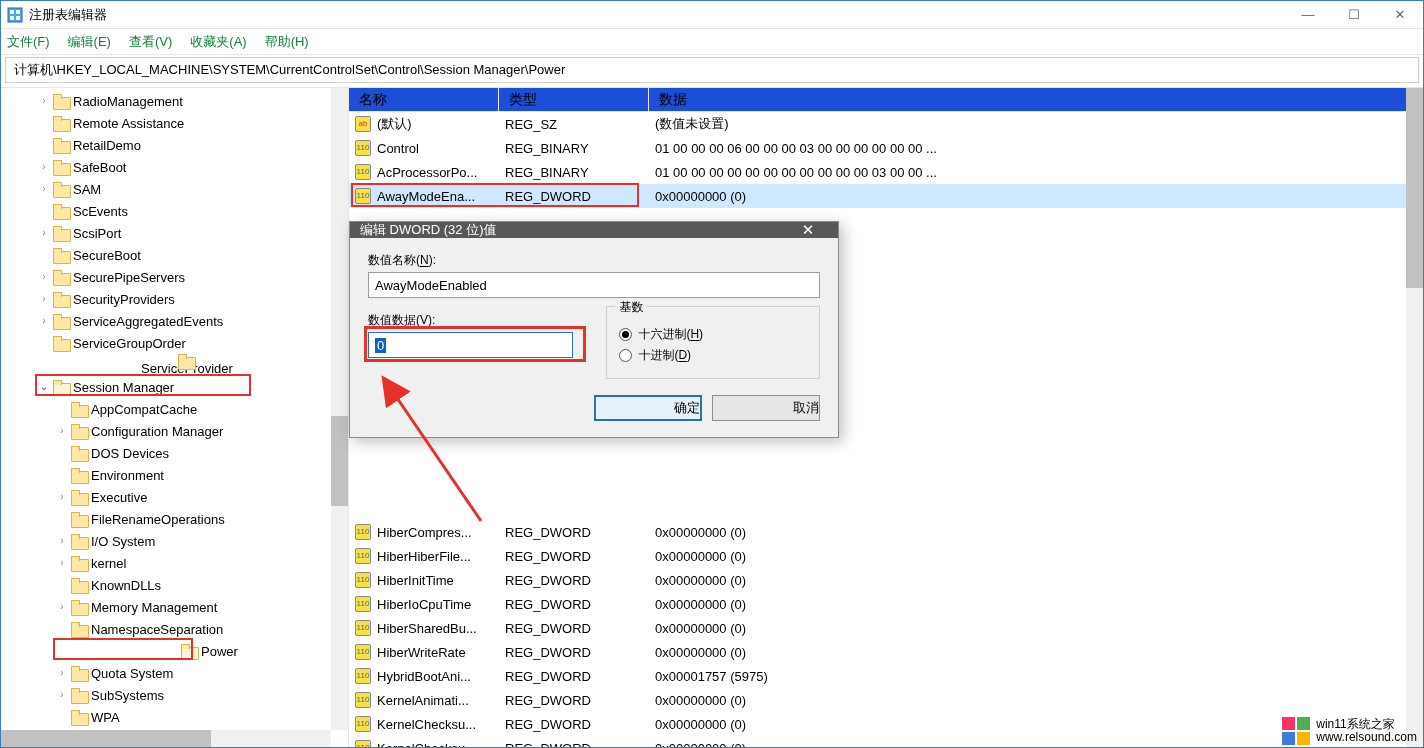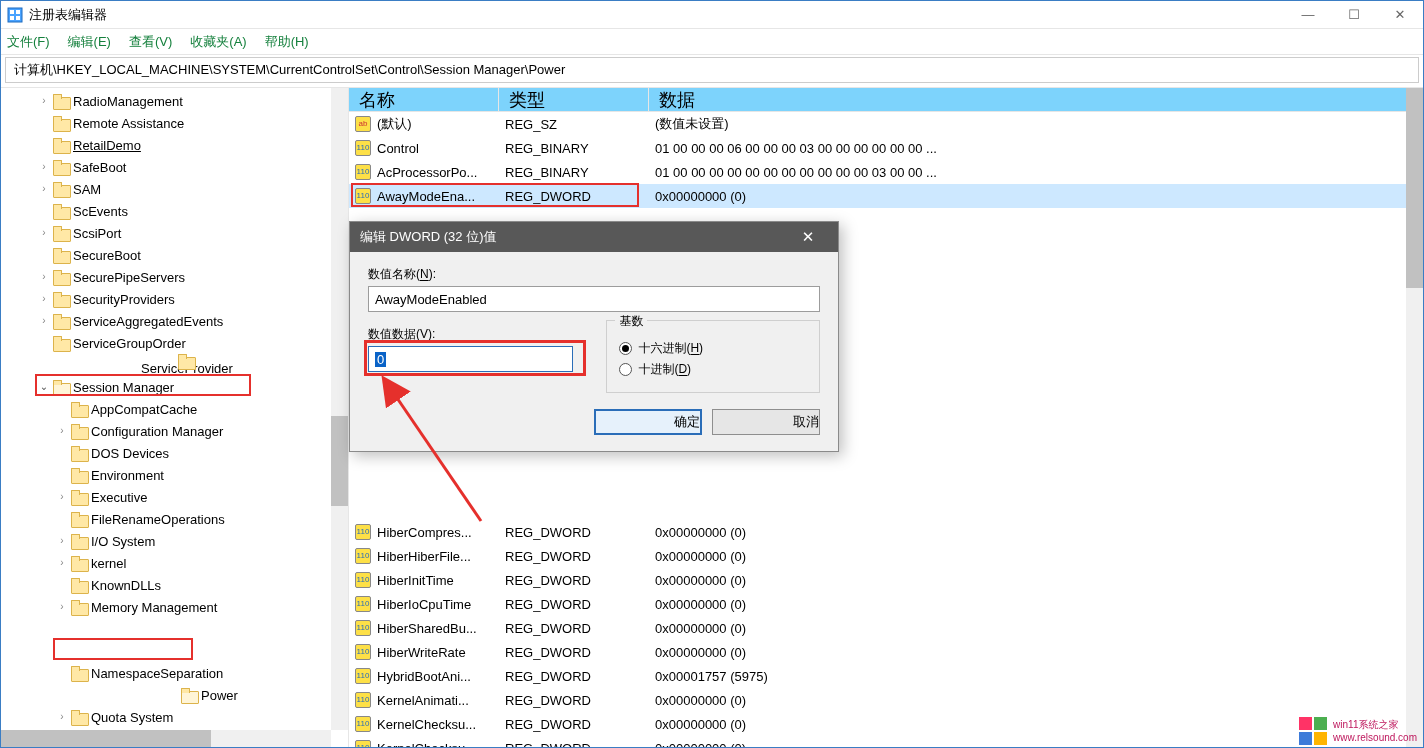--- a/index.html
+++ b/index.html
@@ -25,39 +25,39 @@
   .node{display:flex;align-items:center;height:22px;white-space:nowrap}
   .twisty{width:14px;text-align:center;color:#888;font-size:10px;display:inline-block;transform:translateY(-1px)}
   .twisty.open{color:#555}
   .folder-ic{width:16px;height:14px;margin:0 4px 0 2px;display:inline-block;position:relative}
   .folder-ic::before{content:"";position:absolute;left:0;top:3px;width:16px;height:11px;background:#ffe8a6;border:1px solid #dcb34b;border-radius:1px}
   .folder-ic::after{content:"";position:absolute;left:0;top:0;width:7px;height:4px;background:#ffe8a6;border:1px solid #dcb34b;border-bottom:none;border-radius:1px 1px 0 0}
   .folder-ic.open::before{background:#fff5d7}
   .box-sessionmgr{position:absolute;border:2px solid #e5302c;pointer-events:none}
   
   .list-pane{flex:1;position:relative;overflow:hidden}
-  .cols{display:flex;height:24px;border-bottom:1px solid #e6e6e6;background:#7dd3fc;font-size:18px}
+  .cols{display:flex;height:24px;border-bottom:1px solid #e6e6e6;background:#1d4ed8;font-size:14px}
   .cols div{display:flex;align-items:center;padding-left:10px;border-right:1px solid #e6e6e6}
   .c-name{width:150px}
   .c-type{width:150px}
   .c-data{flex:1}
   .rows{}
   .row{display:flex;align-items:center;height:24px}
   .row .c-name{display:flex;align-items:center;padding-left:6px}
   .row .c-type{padding-left:6px}
   .row .c-data{padding-left:6px}
   .row.sel{background:#cde8ff}
   .ic-str,.ic-bin{width:16px;height:16px;margin-right:6px;display:inline-block;border:1px solid #888;border-radius:2px;font-size:8px;line-height:14px;text-align:center;color:#c33;background:#fde047}
   .ic-bin{color:#2a6db8}
   .box-row{position:absolute;border:2px solid #e5302c;pointer-events:none}
   .list-vtrack{position:absolute;right:0;top:0;bottom:0;width:17px;background:#f0f0f0}
   .list-vthumb{position:absolute;right:0;top:0;width:17px;height:200px;background:#c1c1c1}
   
   .dialog{position:absolute;left:348px;top:220px;width:490px;background:#f0f0f0;border:1px solid #8a8a8a;box-shadow:4px 4px 14px rgba(0,0,0,.25);z-index:10}
-  .dlg-title{height:30px;background:#585858;color:#fff;display:flex;align-items:center;padding:0 10px;font-size:13px}
+  .dlg-title{height:16px;background:#585858;color:#fff;display:flex;align-items:center;padding:0 10px;font-size:13px}
   .dlg-close{margin-left:auto;width:40px;text-align:center;color:#fff;font-size:15px}
   .dlg-body{padding:14px 18px 16px 18px}
   .lbl{font-size:12px;margin-bottom:3px}
   .tb{width:100%;height:26px;border:1px solid #9c9c9c;background:#fff;padding:0 6px;font-size:13px;display:flex;align-items:center}
   .row2{display:flex;margin-top:14px}
   .left{width:240px}
   .tb-val{width:205px;height:26px;border:1px solid #2a6db8;background:#fff;padding:0 6px;font-size:13px;display:flex;align-items:center}
   .tb-val .selected{background:#0a63c7;color:#fff;padding:0 2px}
   .box-input{position:absolute;border:3px solid #e5302c;pointer-events:none}
   .grp{border:1px solid #cfcfcf;padding:8px 12px 12px 12px;margin-left:4px;width:218px}
@@ -71,21 +71,21 @@
   
   .arrow{position:absolute;pointer-events:none;z-index:20}
   
   .wm1{position:absolute;right:30px;bottom:40px;font-size:30px;color:#cfcfcf;font-style:italic;pointer-events:none;letter-spacing:2px}
   .wm2{position:absolute;right:6px;bottom:2px;display:flex;align-items:center;pointer-events:none}
   .wm2 .logo{width:28px;height:28px;display:grid;grid-template-columns:1fr 1fr;grid-template-rows:1fr 1fr;gap:2px;margin-right:6px}
   .wm2 .logo span:nth-child(1){background:#f36}
   .wm2 .logo span:nth-child(2){background:#4caf50}
   .wm2 .logo span:nth-child(3){background:#3d7bd9}
   .wm2 .logo span:nth-child(4){background:#ffb400}
-  .wm2 .txt{font-size:10px;color:#be185d;line-height:13px}
+  .wm2 .txt{font-size:12px;color:#000000;line-height:13px}
   .u{ text-decoration: underline; text-underline-offset:2px }
 </style>
 </head>
 <body>
 
 <div class="window">
 
   <div class="titlebar">
     <span class="app-icon">
       <svg width="16" height="16">
@@ -124,21 +124,21 @@
             <div class="node" style="padding-left: 36px;">
               <span class="twisty">›</span>
               <span class="folder-ic"></span>
               <span>RadioManagement</span>
             </div>
             <div class="node" style="padding-left: 36px;">
               <span class="twisty"></span>
               <span class="folder-ic"></span>
               <span>Remote Assistance</span>
             </div>
-            <div class="node" style="padding-left: 36px; text-decoration: underline;">
+            <div class="node" style="padding-left: 36px;">
               <span class="twisty"></span>
               <span class="folder-ic"></span>
               <span>RetailDemo</span>
             </div>
             <div class="node" style="padding-left: 36px;">
               <span class="twisty">›</span>
               <span class="folder-ic"></span>
               <span>SafeBoot</span>
             </div>
             <div class="node" style="padding-left: 36px;">
@@ -234,21 +234,21 @@
             <div class="node" style="padding-left: 54px;">
               <span class="twisty"></span>
               <span class="folder-ic"></span>
               <span>KnownDLLs</span>
             </div>
             <div class="node" style="padding-left: 54px;">
               <span class="twisty">›</span>
               <span class="folder-ic"></span>
               <span>Memory Management</span>
             </div>
-            <div class="node" style="padding-left: 54px; margin-top: 44px;">
+            <div class="node" style="padding-left: 54px;">
               <span class="twisty"></span>
               <span class="folder-ic"></span>
               <span>NamespaceSeparation</span>
             </div>
             <div class="node" style="padding-left: 54px; justify-content: center;">
               <span class="twisty"></span>
               <span class="folder-ic open"></span>
               <span>Power</span>
             </div>
             <div class="node" style="padding-left: 54px;">

